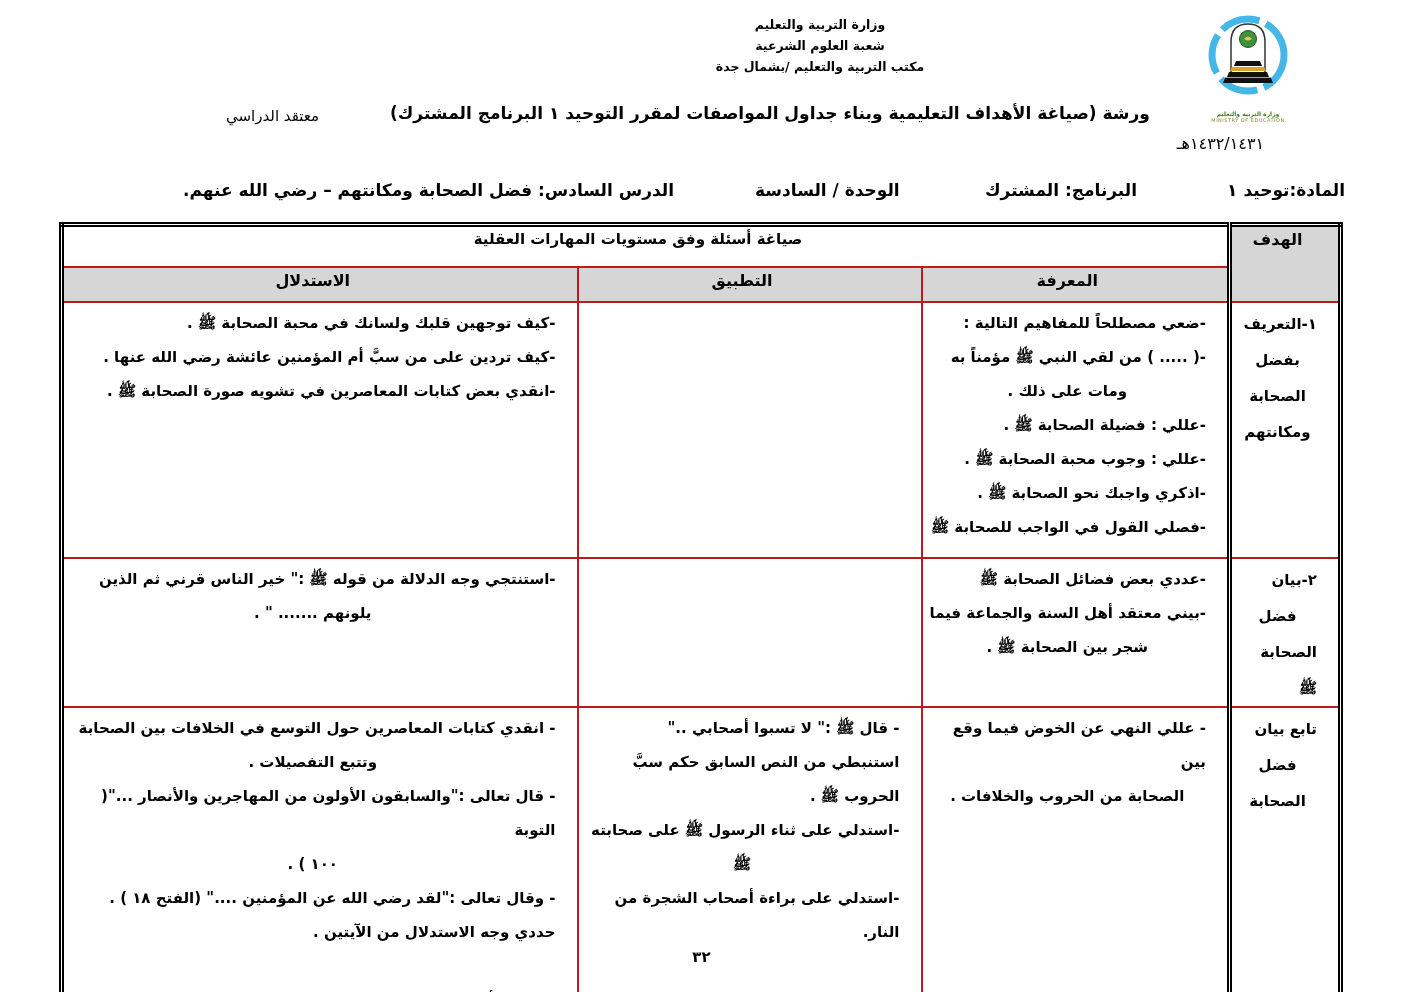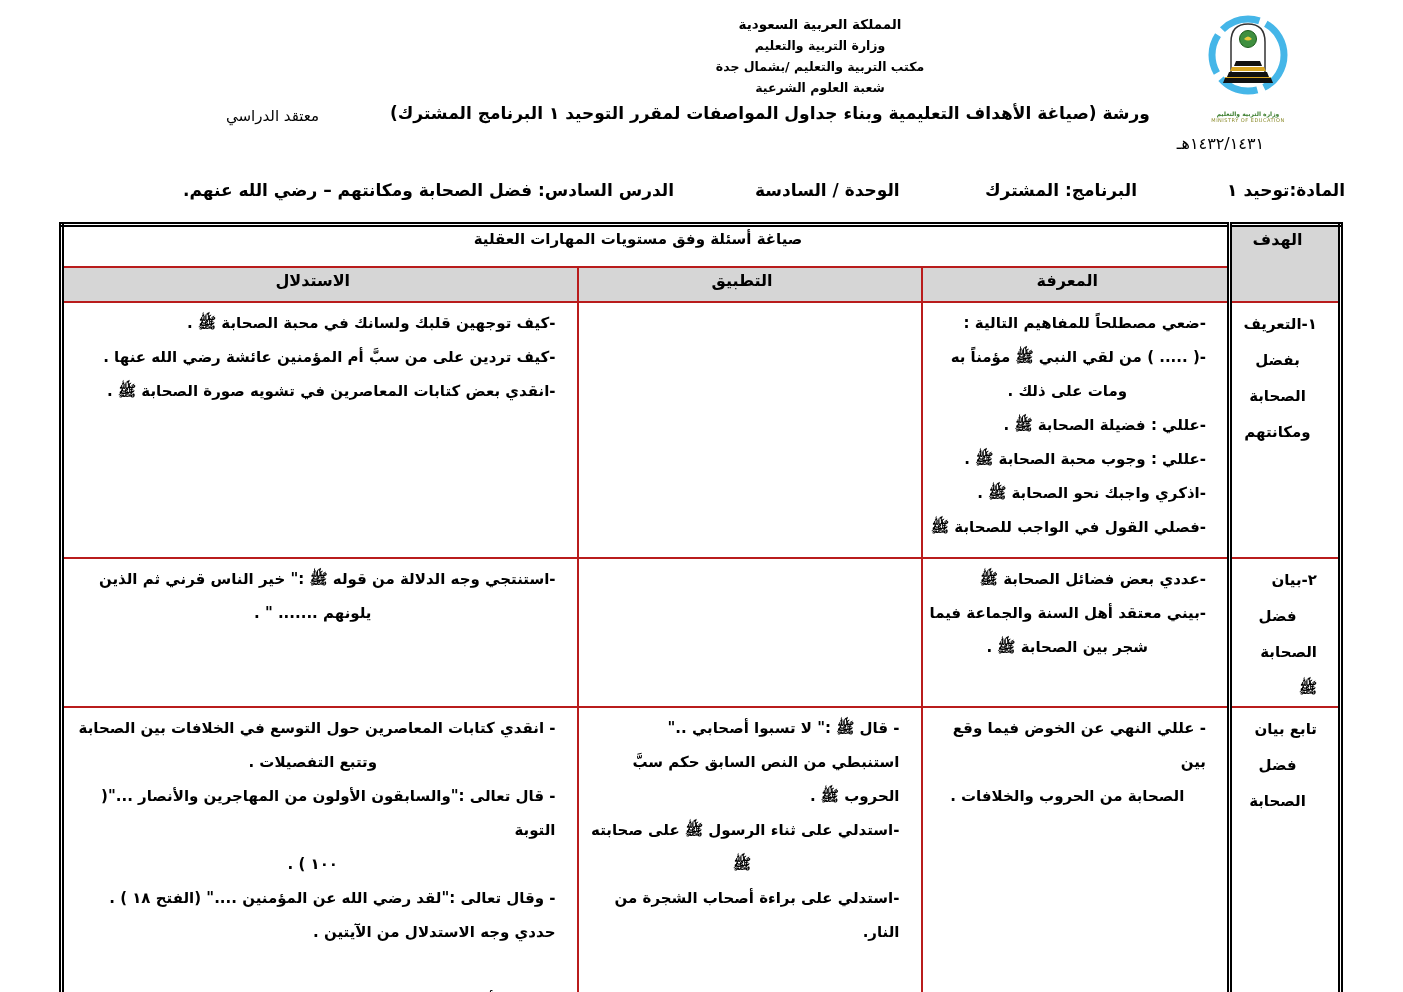--- a/index.html
+++ b/index.html
@@ -74,24 +74,23 @@
     position:absolute;left:0;right:0;top:948px;
     text-align:center;font-size:15px;font-weight:bold;
   }
 </style>
 </head>
 <body>
 
 <div class="page">
 
   <div class="org-block">
-    <div class="org-line first">المملكة العربية السعودية</div>
     <div class="org-line">وزارة التربية والتعليم</div>
+    <div class="org-line">شعبة العلوم الشرعية</div>
     <div class="org-line">مكتب التربية والتعليم /بشمال جدة</div>
-    <div class="org-line">شعبة العلوم الشرعية</div>
   </div>
 
   <div class="logo-wrap">
     <svg width="90" height="92" viewBox="0 0 90 92">
       <circle cx="45" cy="41" r="36" fill="none" stroke="#45b6e8" stroke-width="7" stroke-dasharray="40 7"></circle>
       <path d="M28 64 L28 28 Q28 10 45 10 Q62 10 62 28 L62 64 Z" fill="#ffffff" stroke="#333" stroke-width="1.5"></path>
       <circle cx="45" cy="25" r="8.5" fill="#3f8f3f" stroke="#1c5c1c" stroke-width="1"></circle>
       <path d="M41 25 q4 -5 8 0 q-4 3 -8 0" fill="#e8c93c"></path>
       <polygon points="33,47 57,47 59,52 31,52" fill="#111"></polygon>
       <polygon points="29,53 61,53 63,57 27,57" fill="#d9a520"></polygon>
@@ -198,14 +197,15 @@
               <div class="line">- وقال تعالى :"لقد رضي الله عن المؤمنين ...." (الفتح ١٨ ) .</div>
               <div class="line">حددي وجه الاستدلال من الآيتين .</div>
               <div class="line"></div>
               <div class="line">- كيف تتأسي بالصحابة رضوان الله عنهم في نشر الدين الإسلامي</div>
             </td>
         </tr>
       </tbody>
     </table>
   </div>
 
+  <div class="page-number">٣٢</div>
 
 </div>
 
 </body></html>

